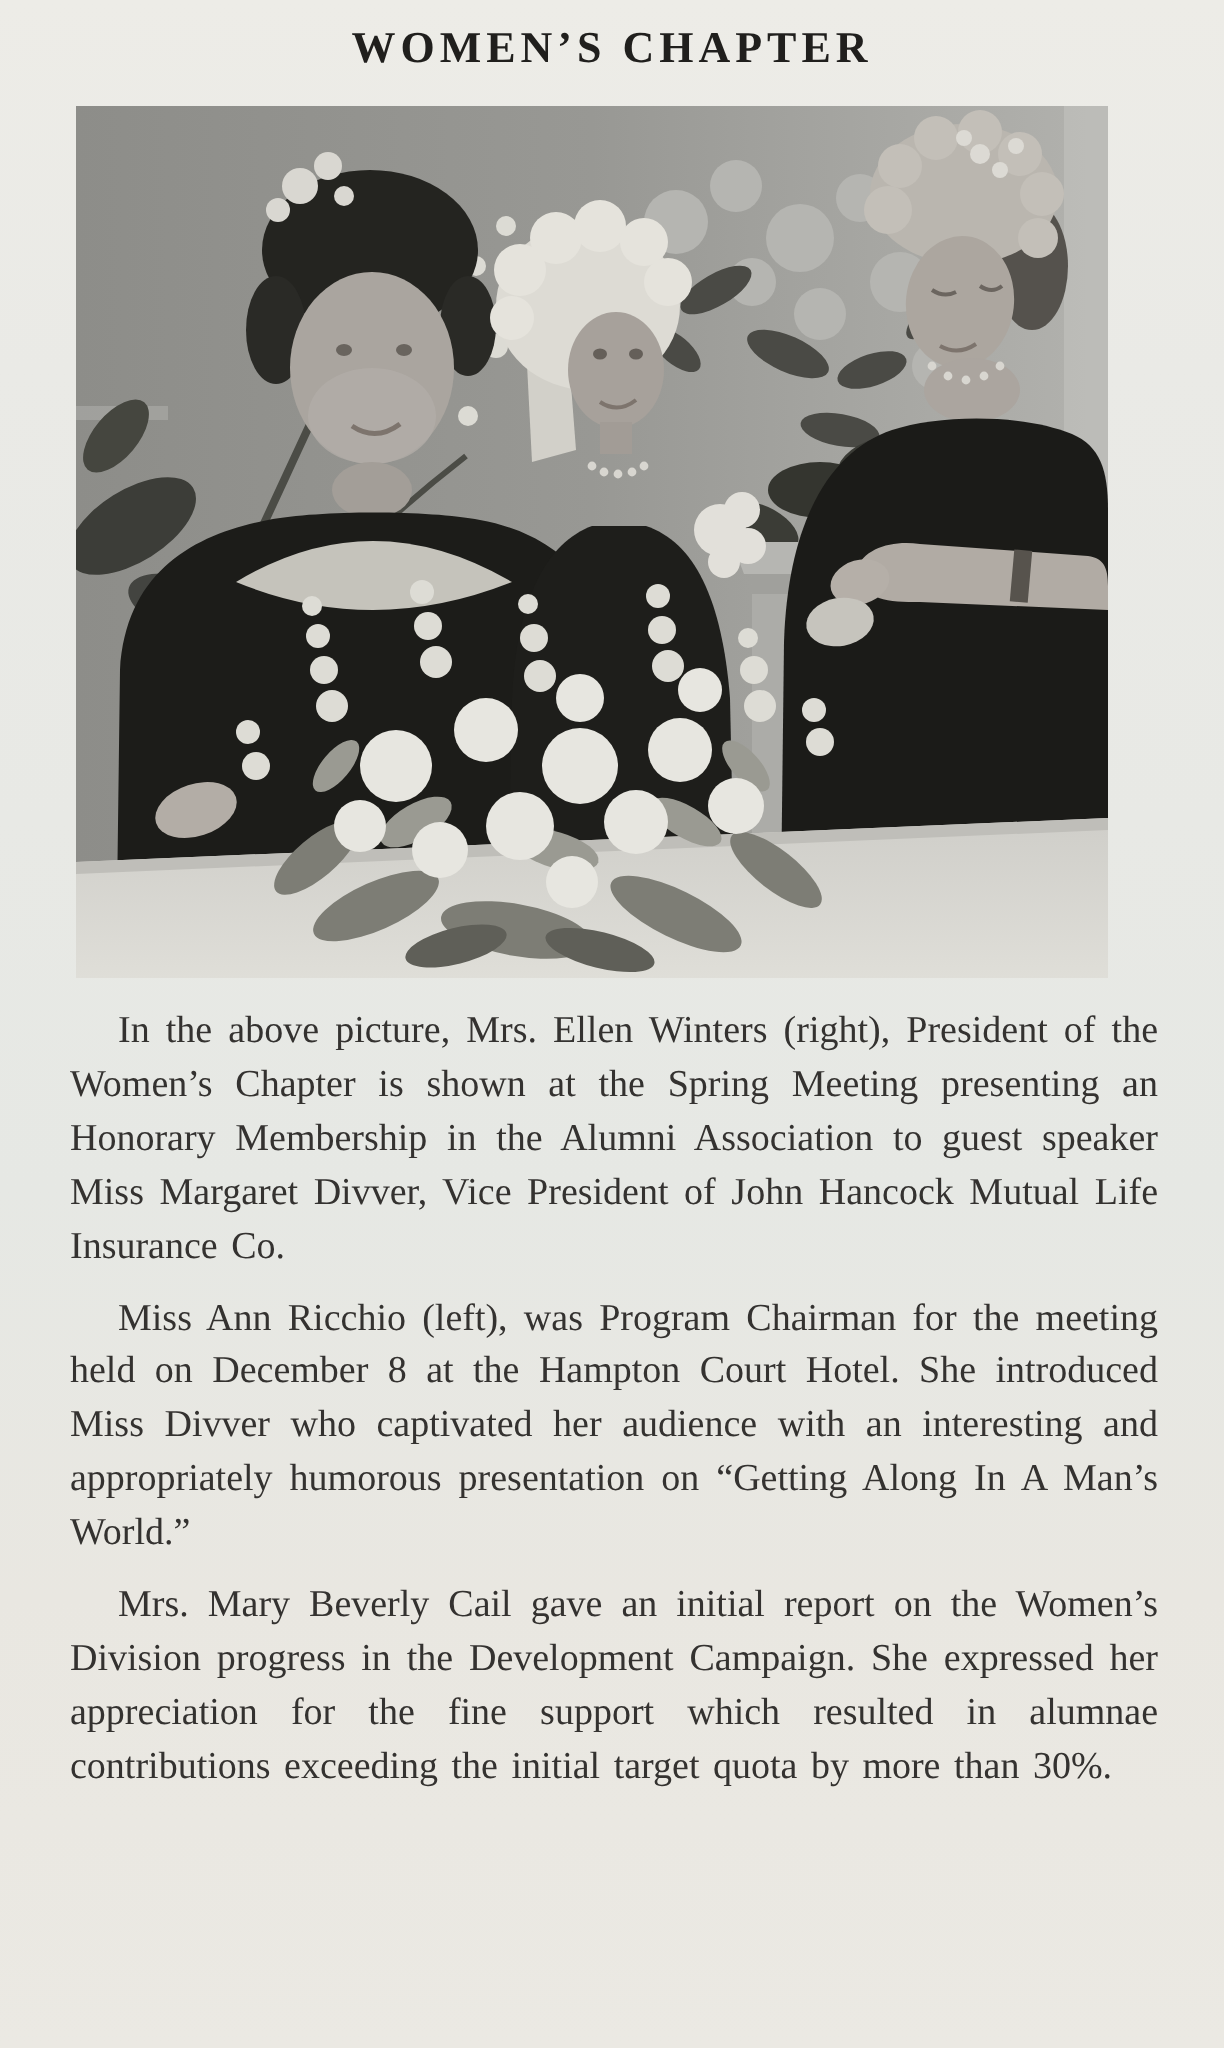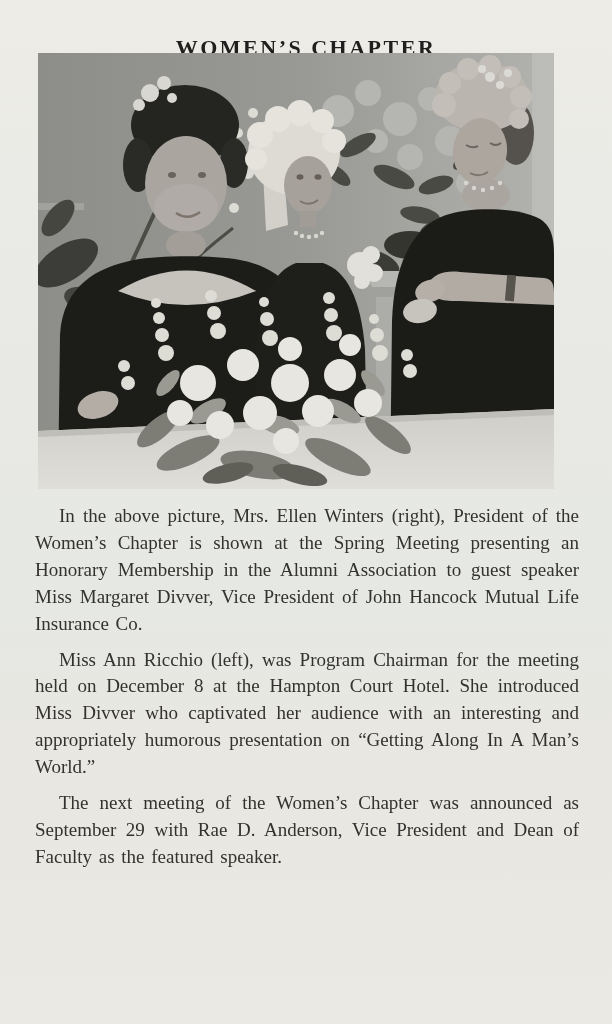--- a/index.html
+++ b/index.html
@@ -12,21 +12,20 @@
     position: relative; width: 612px; height: 1024px; overflow: hidden;
     background: linear-gradient(180deg,
       #edece7 0%, #eaeae6 18%, #e8e9e5 40%,
       #e6e8e4 58%, #e9e7e1 78%, #ebe9e3 100%);
   }
   .page-title {
     position: absolute; top: 11px; left: 0; width: 100%;
     text-align: center;
     font-size: 22px; font-weight: 700; letter-spacing: 2.5px;
     color: #201f1d;
-    margin-top: 24px;
   }
   .photo-figure {
     position: absolute; left: 38px; top: 53px;
     width: 516px; height: 436px; margin: 0;
     background: #8f8f8b;
   }
   .photo-figure svg { display: block; }
   .article {
     position: absolute; left: 35px; top: 503px; width: 544px;
     color: #343230;
@@ -263,16 +262,16 @@
           <circle cx="312" cy="292" r="11"></circle>
             <circle cx="248" cy="388" r="13"></circle>
         </g>
       </g>
     </svg>
   </figure>
 
   <div class="article">
     <p>In the above picture, Mrs. Ellen Winters (right), President of the Women’s Chapter is shown at the Spring Meeting presenting an Honorary Membership in the Alumni Association to guest speaker Miss Margaret Divver, Vice President of John Hancock Mutual Life Insurance Co.</p>
     <p>Miss Ann Ricchio (left), was Program Chairman for the meeting held on December 8 at the Hampton Court Hotel. She introduced Miss Divver who captivated her audience with an interesting and appropriately humorous presentation on “Getting Along In A Man’s World.”</p>
-    <p>The next meeting of the Women’s Chapter was announced as September 29 with Rae D. Anderson, Vice President and Dean of Faculty as the featured speaker.</p>
+    <p>Mrs. Mary Beverly Cail gave an initial report on the Women’s Division progress in the Development Campaign. She expressed her appreciation for the fine support which resulted in alumnae contributions exceeding the initial target quota by more than 30%.</p>
   </div>
 
 </div>
 
 </body></html>

